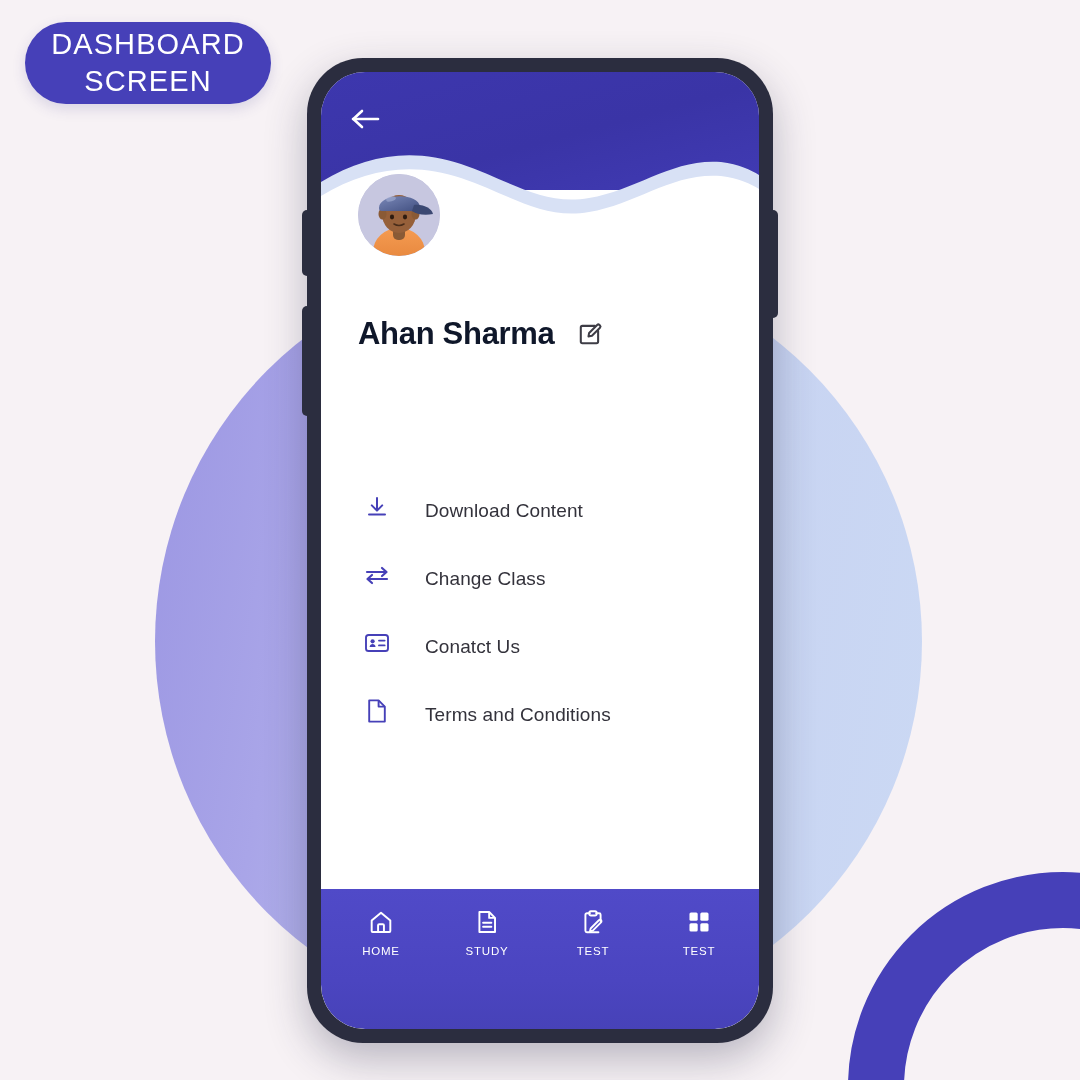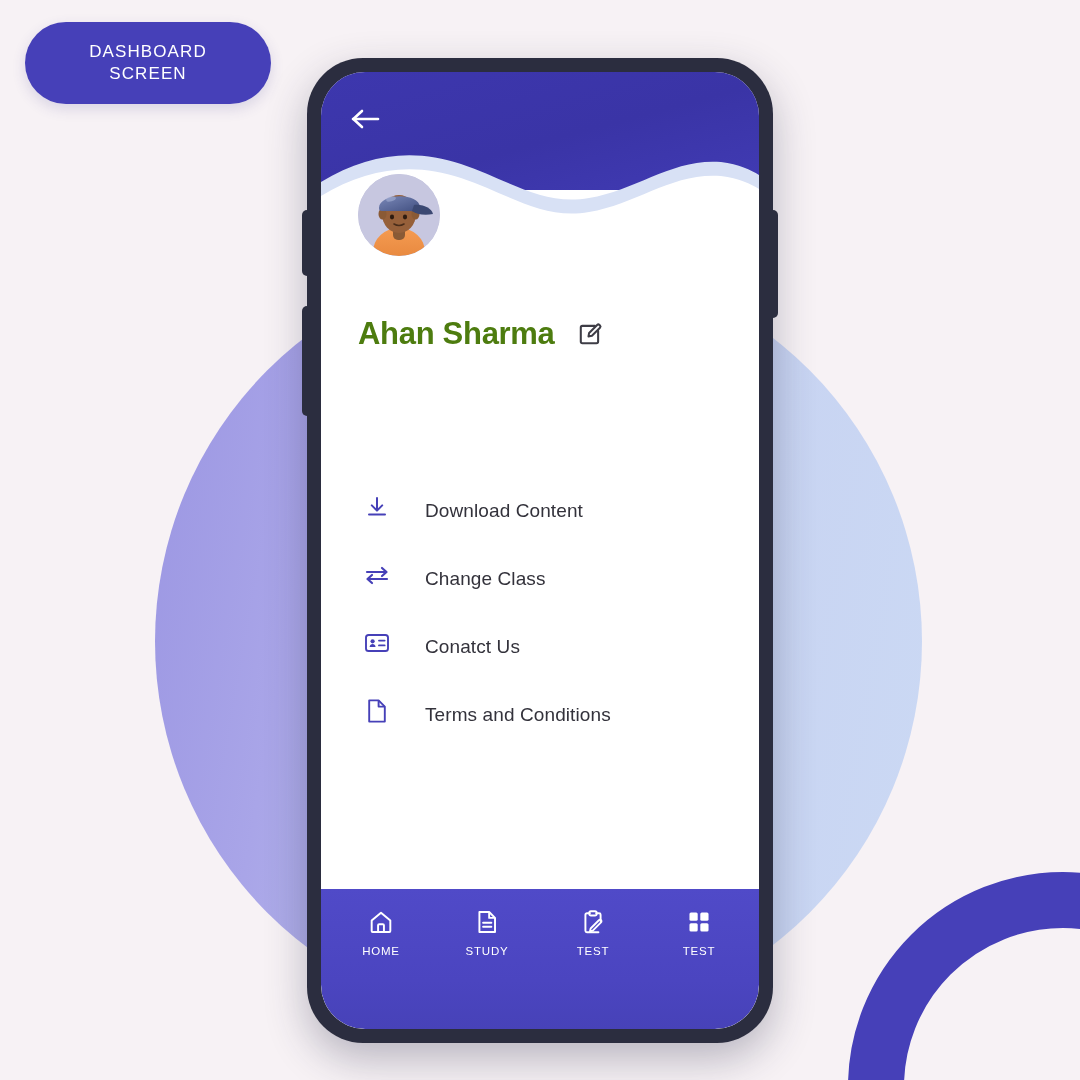--- a/index.html
+++ b/index.html
@@ -37,21 +37,21 @@
   
   .badge {
     position:absolute;
     left:25px; top:22px;
     width:246px; height:82px;
     border-radius:41px;
     background:#4640b8;
     display:flex; align-items:center; justify-content:center;
     text-align:center;
     color:#ffffff;
-    font-size:17px;
+    font-size:29px;
     letter-spacing:1.1px;
     line-height:1.28;
     box-shadow:0 5px 14px rgba(60,55,140,0.16);
   }
 
   
   .phone {
     position:absolute;
     left:307px; top:58px;
     width:466px; height:985px;
@@ -96,21 +96,21 @@
     background:#c7c7e0;
     overflow:hidden;
   }
   .avatar svg { width:100%; height:100%; display:block; }
 
   
   .profile { position:absolute; left:37px; top:244px; width:400px; }
   .name-row { display:flex; align-items:center; gap:22px; }
   .user-name {
     font-size:31px; font-weight:bold;
-    color:#4d7c0f; letter-spacing:-0.3px;
+    color:#0f172a; letter-spacing:-0.3px;
   }
   .edit-icon { width:26px; height:26px; display:block; }
   .user-class {
     margin-top:18px;
     font-size:17.5px; color:#3d3c46; letter-spacing:0.1px;
   }
 
   
   .menu { position:absolute; left:38px; top:382px; width:390px; }
   .menu-item {

